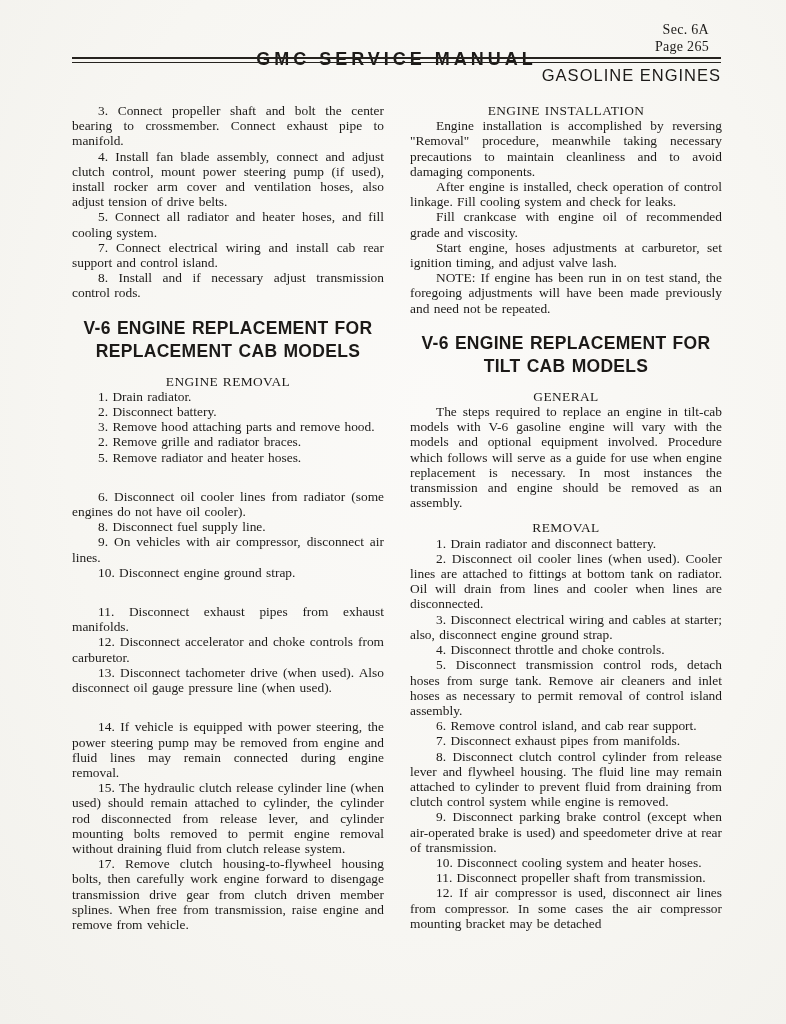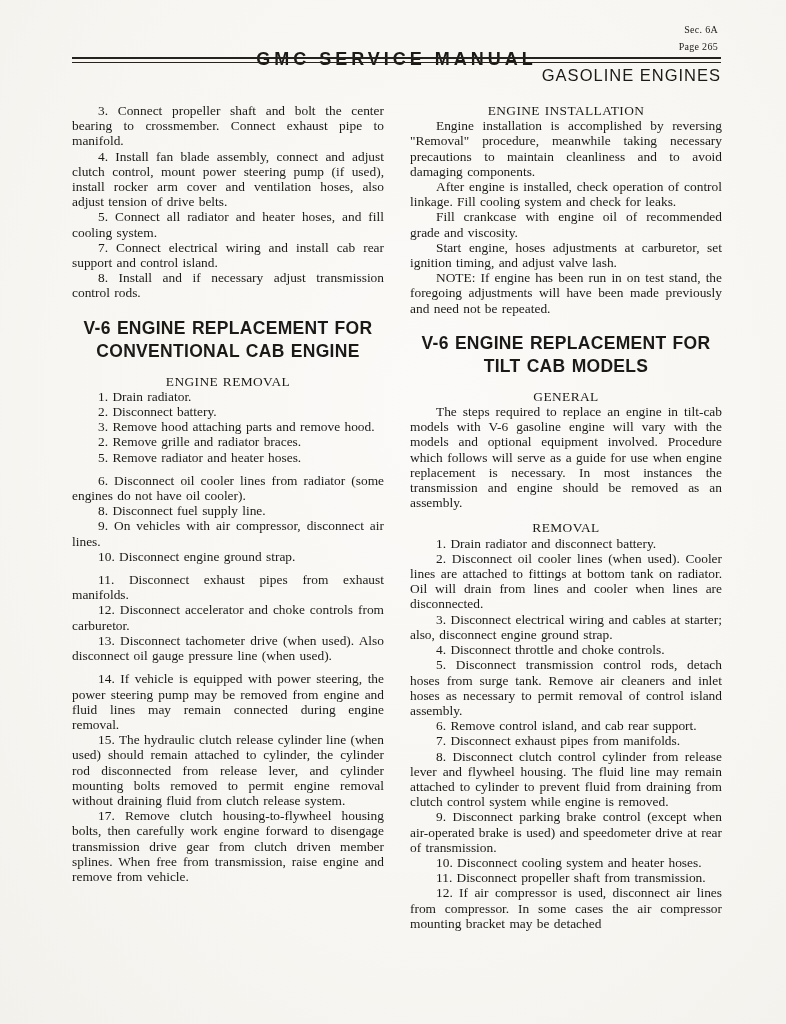--- a/index.html
+++ b/index.html
@@ -15,23 +15,23 @@
     background:#f8f7f4;
     background-image:radial-gradient(ellipse at 55% 40%, #fbfaf8 0%, #f7f6f2 60%, #f2f1ec 100%);
     color:#1c1a18;
   }
   .hdr{
     position:relative;
     margin:0 65px 0 72px;
     height:88px;
   }
   .hdr-refs{
-    position:absolute; top:22px; right:3px;
+    position:absolute; top:22px; right:12px;
     text-align:right;
-    font-size:10px; line-height:16.5px;
+    font-size:14px; line-height:16.5px;
     letter-spacing:.3px;
   }
   .manual-title{
     position:absolute; top:33px; left:0; right:0;
     margin:16px;
     text-align:center;
     font-family:"Liberation Sans", sans-serif;
     font-weight:700;
     font-size:18px;
     letter-spacing:4px;
@@ -56,21 +56,21 @@
   }
   .col{
     flex:1 1 0;
     min-width:0;
     font-size:13.4px;
     line-height:15.2px;
     text-align:justify;
     word-spacing:1px;
   }
   .p{margin:0;text-indent:26px;}
-  .p.gap{margin-top:8px;}
+  .p.gap{margin-top:24px;}
   .subhead{
     margin:0;
     text-indent:0;
     text-align:center;
     letter-spacing:.4px;
   }
   .subhead.mt{margin-top:10px;}
   .colhead{
     margin:16px 0 11px;
     font-family:"Liberation Sans", sans-serif;
@@ -102,21 +102,21 @@
 
     <section class="col">
       <p class="p">3. Connect propeller shaft and bolt the center bearing to crossmember. Connect exhaust pipe to manifold.</p>
       <p class="p">4. Install fan blade assembly, connect and adjust clutch control, mount power steering pump (if used), install rocker arm cover and ventilation hoses, also adjust tension of drive belts.</p>
       <p class="p">5. Connect all radiator and heater hoses, and fill cooling system.</p>
       <p class="p">7. Connect electrical wiring and install cab rear support and control island.</p>
       <p class="p">8. Install and if necessary adjust transmission control rods.</p>
 
       <h2 class="colhead">
         <span>V-6 ENGINE REPLACEMENT FOR</span>
-        <span>CONVENTIONAL CAB ENGINE</span>
+        <span>REPLACEMENT CAB MODELS</span>
       </h2>
 
       <p class="subhead">ENGINE REMOVAL</p>
       <p class="p">1. Drain radiator.</p>
       <p class="p">2. Disconnect battery.</p>
       <p class="p">3. Remove hood attaching parts and remove hood.</p>
       <p class="p">2. Remove grille and radiator braces.</p>
       <p class="p">5. Remove radiator and heater hoses.</p>
       <p class="p gap">6. Disconnect oil cooler lines from radiator (some engines do not have oil cooler).</p>
       <p class="p">8. Disconnect fuel supply line.</p>

